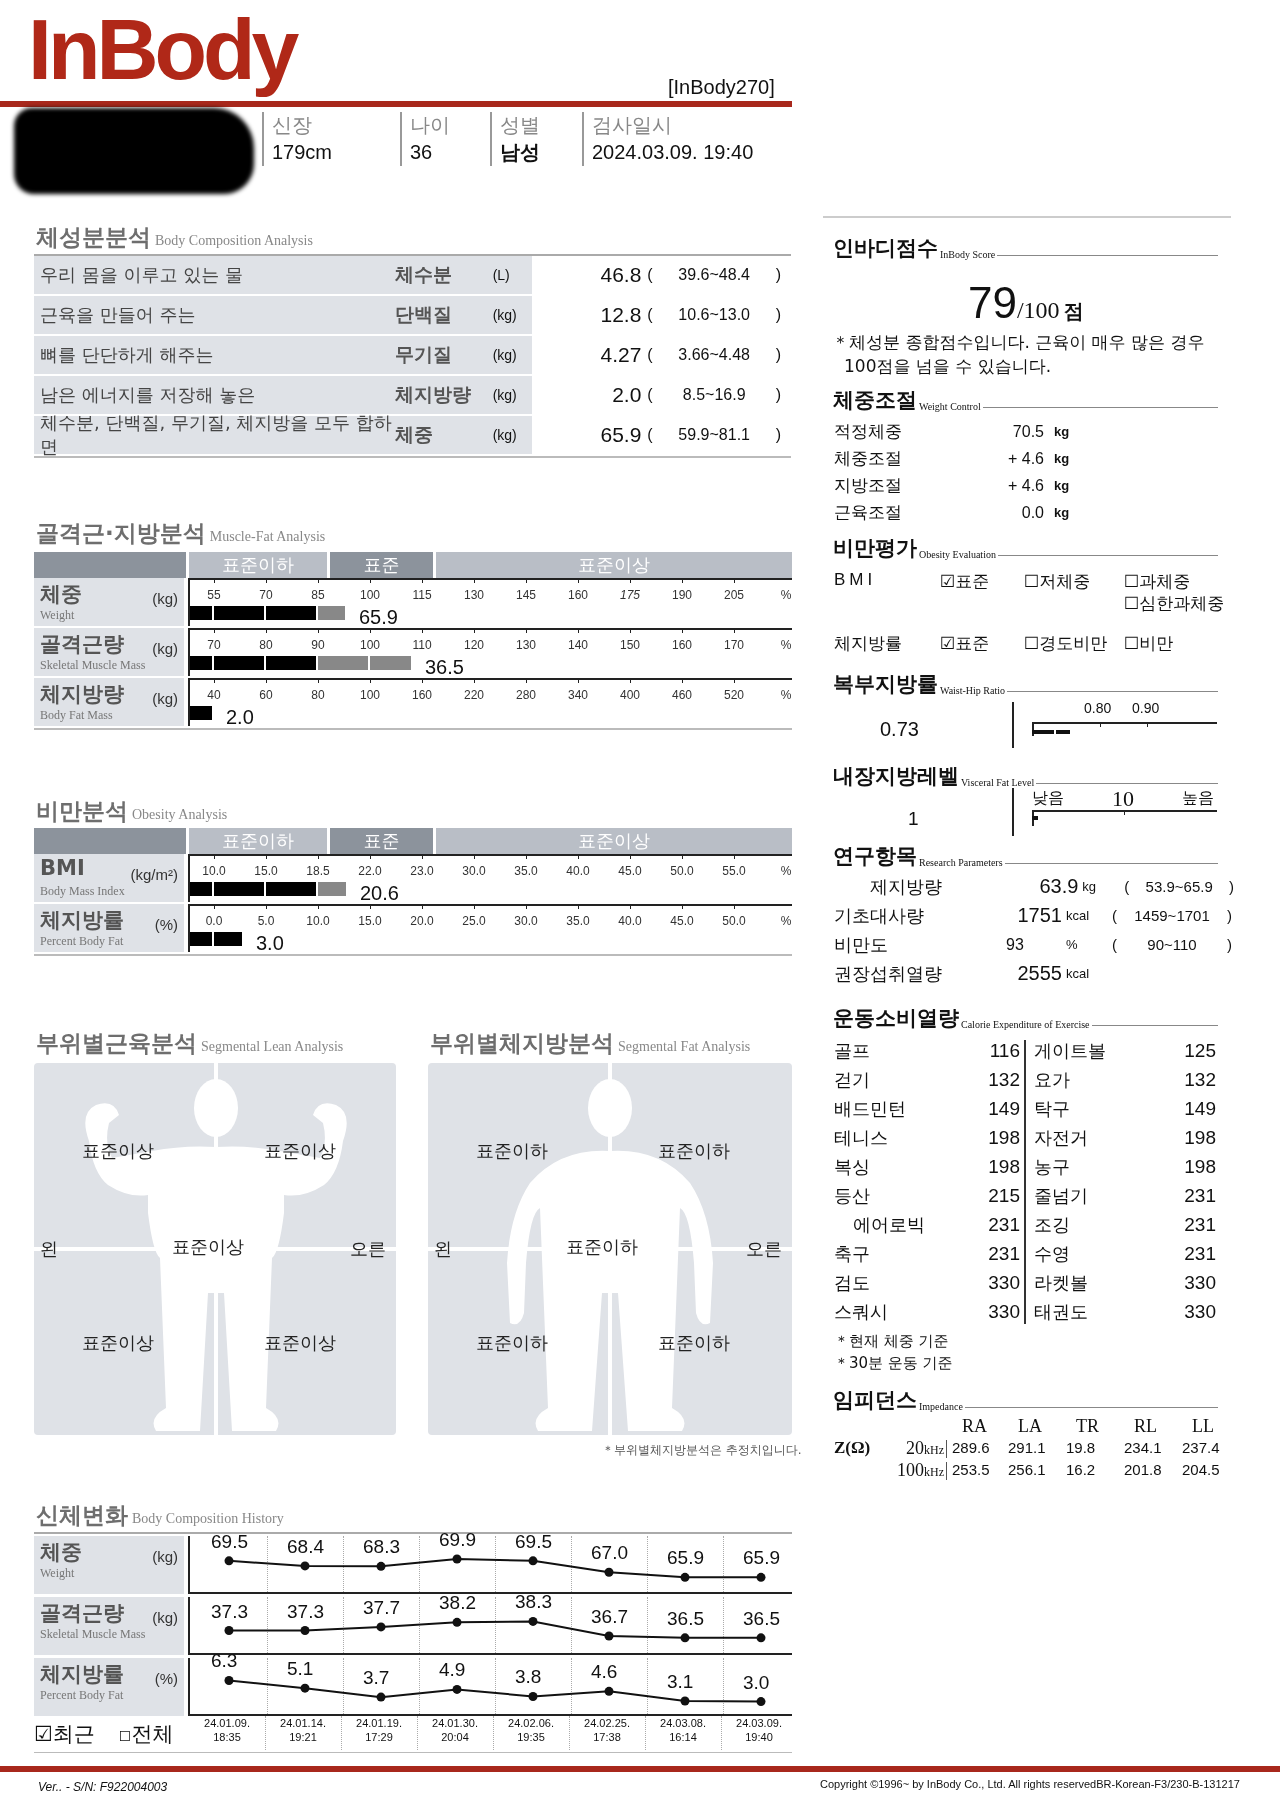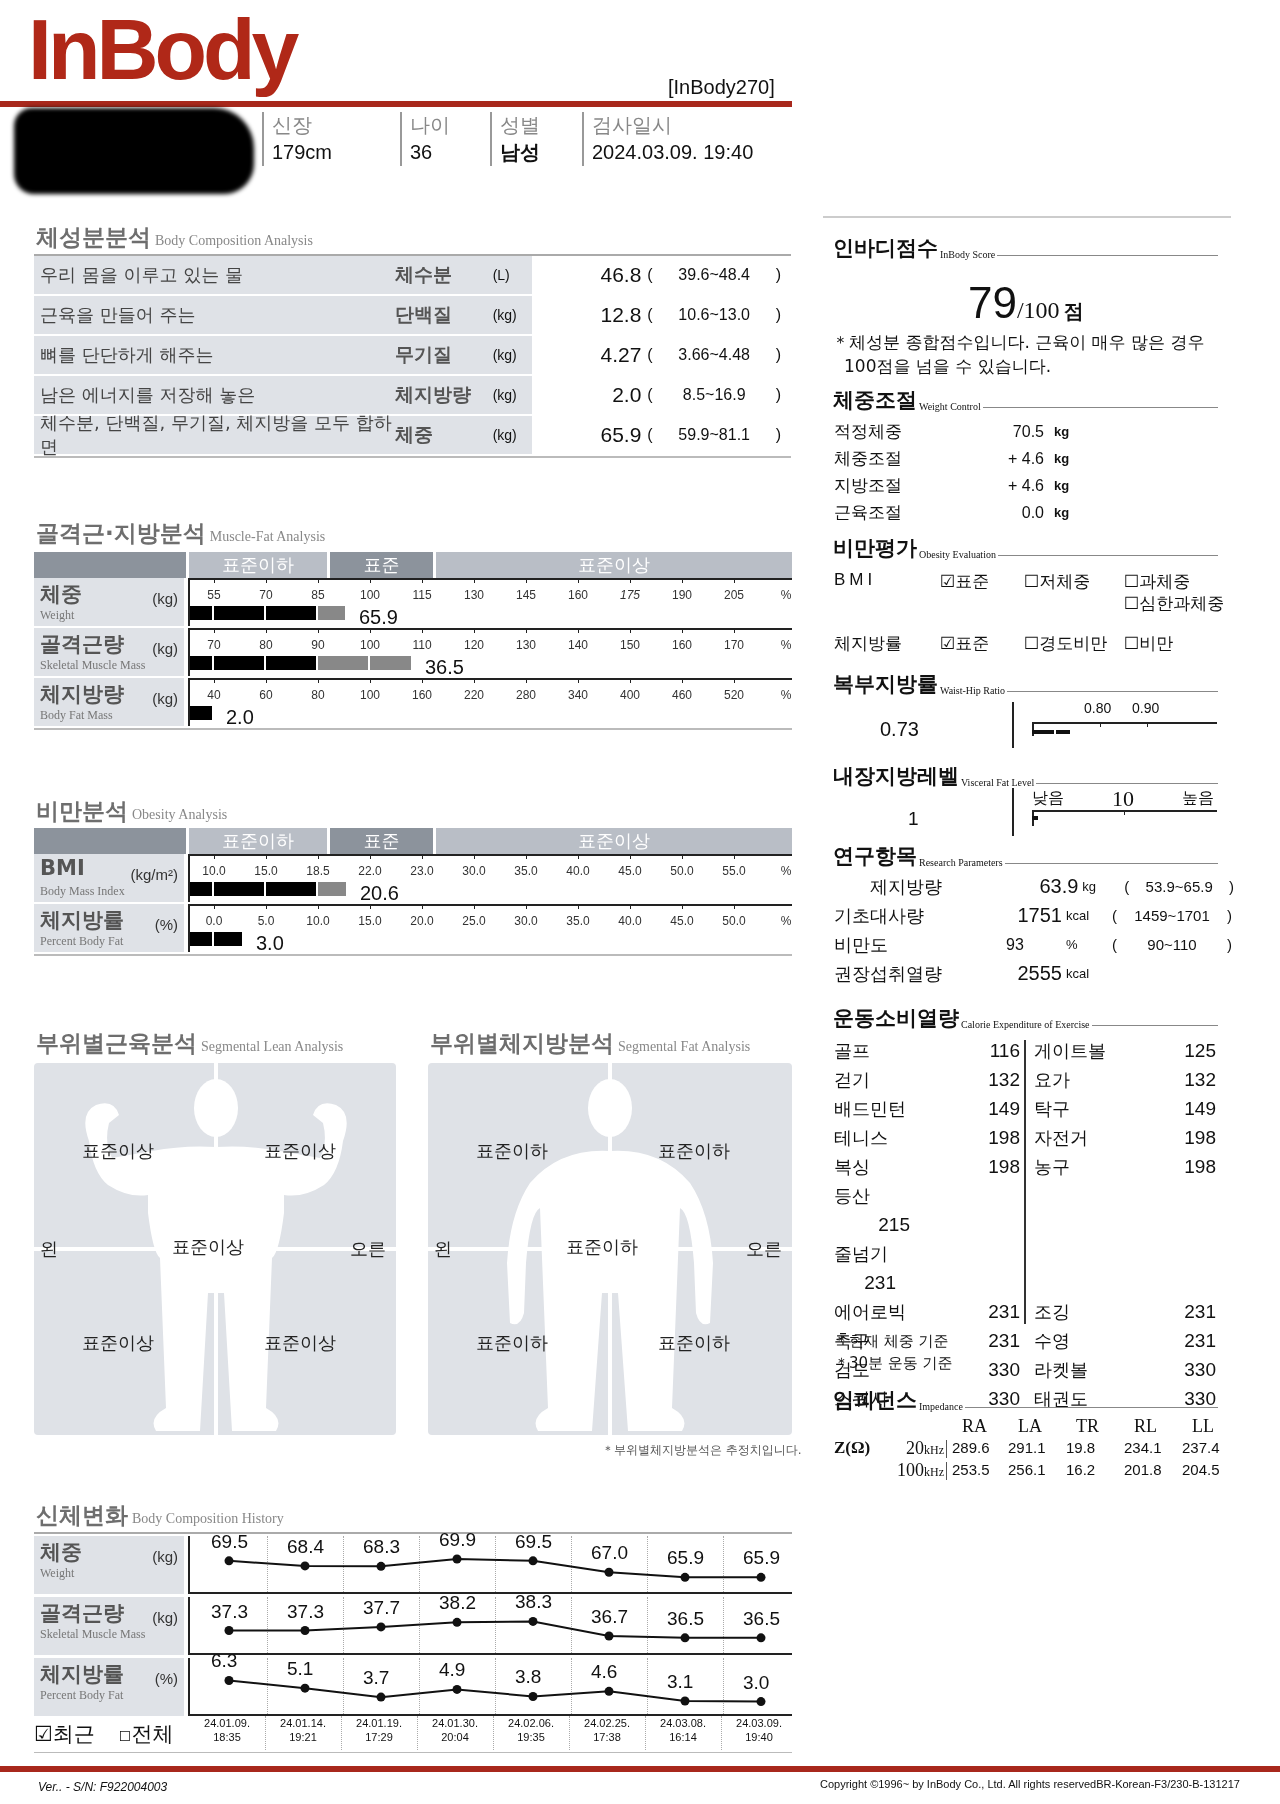--- a/index.html
+++ b/index.html
@@ -747,29 +747,29 @@
       <span style="width:120px;font-family:'DejaVu Sans',sans-serif;font-size:18px;">자전거</span>
       <span style="width:62px;text-align:right;">198</span>
     </div>
     <div class="rc-row" style="line-height: 29px; font-size: 19px;">
       <span style="width:110px;font-family:'DejaVu Sans',sans-serif;font-size:18px;">복싱</span>
       <span style="width:76px;text-align:right;">198</span>
       <span style="width:14px;"></span>
       <span style="width:120px;font-family:'DejaVu Sans',sans-serif;font-size:18px;">농구</span>
       <span style="width:62px;text-align:right;">198</span>
     </div>
-    <div class="rc-row" style="line-height: 29px; font-size: 19px; flex-direction: column;">
+    <div class="rc-row" style="line-height: 29px; font-size: 19px;">
       <span style="width:110px;font-family:'DejaVu Sans',sans-serif;font-size:18px;">등산</span>
       <span style="width:76px;text-align:right;">215</span>
       <span style="width:14px;"></span>
       <span style="width:120px;font-family:'DejaVu Sans',sans-serif;font-size:18px;">줄넘기</span>
       <span style="width:62px;text-align:right;">231</span>
     </div>
     <div class="rc-row" style="line-height: 29px; font-size: 19px;">
-      <span style="width:110px;font-family:'DejaVu Sans',sans-serif;font-size:18px;">에어로빅</span>
+      <span style="width:110px;font-family:'DejaVu Sans',sans-serif;font-size:18px;text-align:center;">에어로빅</span>
       <span style="width:76px;text-align:right;">231</span>
       <span style="width:14px;"></span>
       <span style="width:120px;font-family:'DejaVu Sans',sans-serif;font-size:18px;">조깅</span>
       <span style="width:62px;text-align:right;">231</span>
     </div>
     <div class="rc-row" style="line-height: 29px; font-size: 19px;">
       <span style="width:110px;font-family:'DejaVu Sans',sans-serif;font-size:18px;">축구</span>
       <span style="width:76px;text-align:right;">231</span>
       <span style="width:14px;"></span>
       <span style="width:120px;font-family:'DejaVu Sans',sans-serif;font-size:18px;">수영</span>

